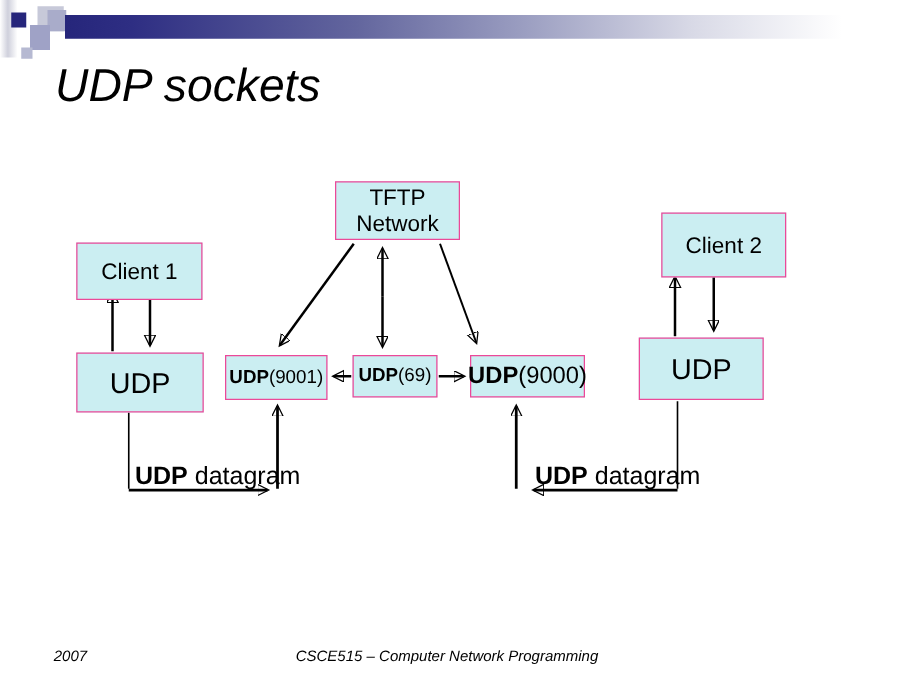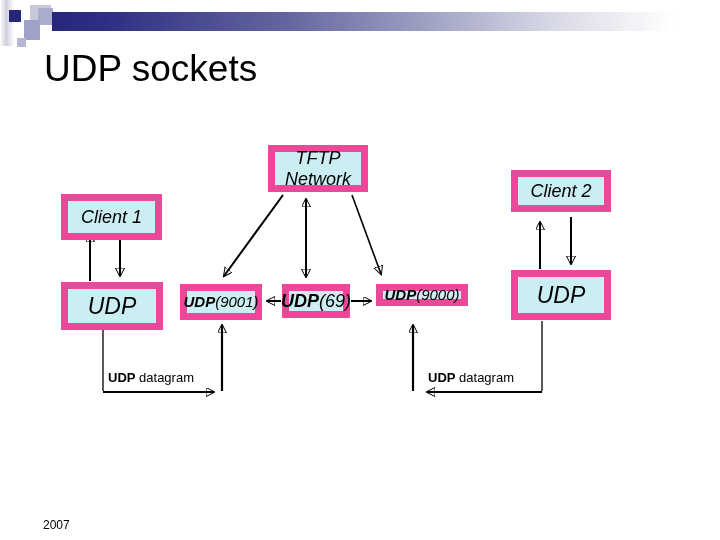--- a/index.html
+++ b/index.html
@@ -6,21 +6,21 @@
   #slide {
     position: relative;
     width: 720px;
     height: 540px;
     background: #ffffff;
     overflow: hidden;
     font-family: "Liberation Sans", sans-serif;
     color: #000000;
   }
   #slide * { box-sizing: border-box; }
-  .abs { position: absolute; }
+  .abs { position: absolute; font-style: italic; }
 
   
   .decor-strip {
     left: 0; top: 0; width: 14px; height: 46px;
     background: linear-gradient(to right, #ffffff 0%, #cfd0dc 45%, #ffffff 100%);
   }
   .decor-sq-light { left: 30px; top: 5px;  width: 21px; height: 20px; background: #c7c9d9; }
   .decor-sq-mid   { left: 38px; top: 8px;  width: 15px; height: 17px; background: #a9acca; }
   .header-bar {
     left: 52px; top: 12px; width: 668px; height: 19px;
@@ -36,41 +36,40 @@
     left: 44px; top: 48px;
     font-size: 37px;
     letter-spacing: 0px;
     white-space: nowrap;
   }
 
   
   .box {
     position: absolute;
     background: #cbeef2;
-    border: 7px solid #ec4899;
+    border: 1px solid #ec4899;
     display: flex;
     align-items: center;
     justify-content: center;
     text-align: center;
     font-size: 18px;
     line-height: 1.15;
-    font-style: italic;
   }
   .box .b { font-weight: 700; }
   .box-tftp      { left: 268px; top: 145px; width: 100px; height: 47px; flex-direction: column; }
   .box-client1   { left: 61px;  top: 182px; width: 101px; height: 46px; margin-top: 12px; }
-  .box-client2   { left: 511px; top: 170px; width: 100px; height: 42px; }
+  .box-client2   { left: 529px; top: 170px; width: 100px; height: 52px; }
   .box-udp-left  { left: 61px;  top: 282px; width: 102px; height: 48px; font-size: 23px; }
   .box-udp-right { left: 511px; top: 270px; width: 100px; height: 50px; font-size: 23px; }
   .box-udp9001   { left: 180px; top: 284px; width: 82px;  height: 36px; font-size: 15px; }
-  .box-udp69     { left: 282px; top: 284px; width: 68px;  height: 34px; font-size: 18px; }
-  .box-udp9000   { left: 376px; top: 284px; width: 92px;  height: 22px; font-size: 15px; }
+  .box-udp69     { left: 282px; top: 284px; width: 68px;  height: 34px; font-size: 15px; }
+  .box-udp9000   { left: 376px; top: 284px; width: 92px;  height: 34px; font-size: 19px; }
 
   
-  .dg-label { position: absolute; font-size: 13px; white-space: nowrap; }
+  .dg-label { position: absolute; font-size: 20px; white-space: nowrap; }
   .dg-label .b { font-weight: 700; }
   .dg-left  { left: 108px; top: 370px; }
   .dg-right { left: 428px; top: 370px; }
 
   
   #arrows { position: absolute; left: 0; top: 0; width: 720px; height: 540px; pointer-events: none; }
   #arrows line, #arrows path { stroke: #000000; fill: none; }
 
   
   .footer-year   { left: 43px; top: 518px; font-size: 12px; }
@@ -156,14 +155,15 @@
   </div>
 
   <div class="dg-label dg-left">
     <span class="b">UDP</span><span> datagram</span>
   </div>
   <div class="dg-label dg-right">
     <span class="b">UDP</span><span> datagram</span>
   </div>
 
   <div class="abs footer-year">2007</div>
+  <div class="abs footer-course">CSCE515 – Computer Network Programming</div>
 
 </div>
 
 </body></html>

